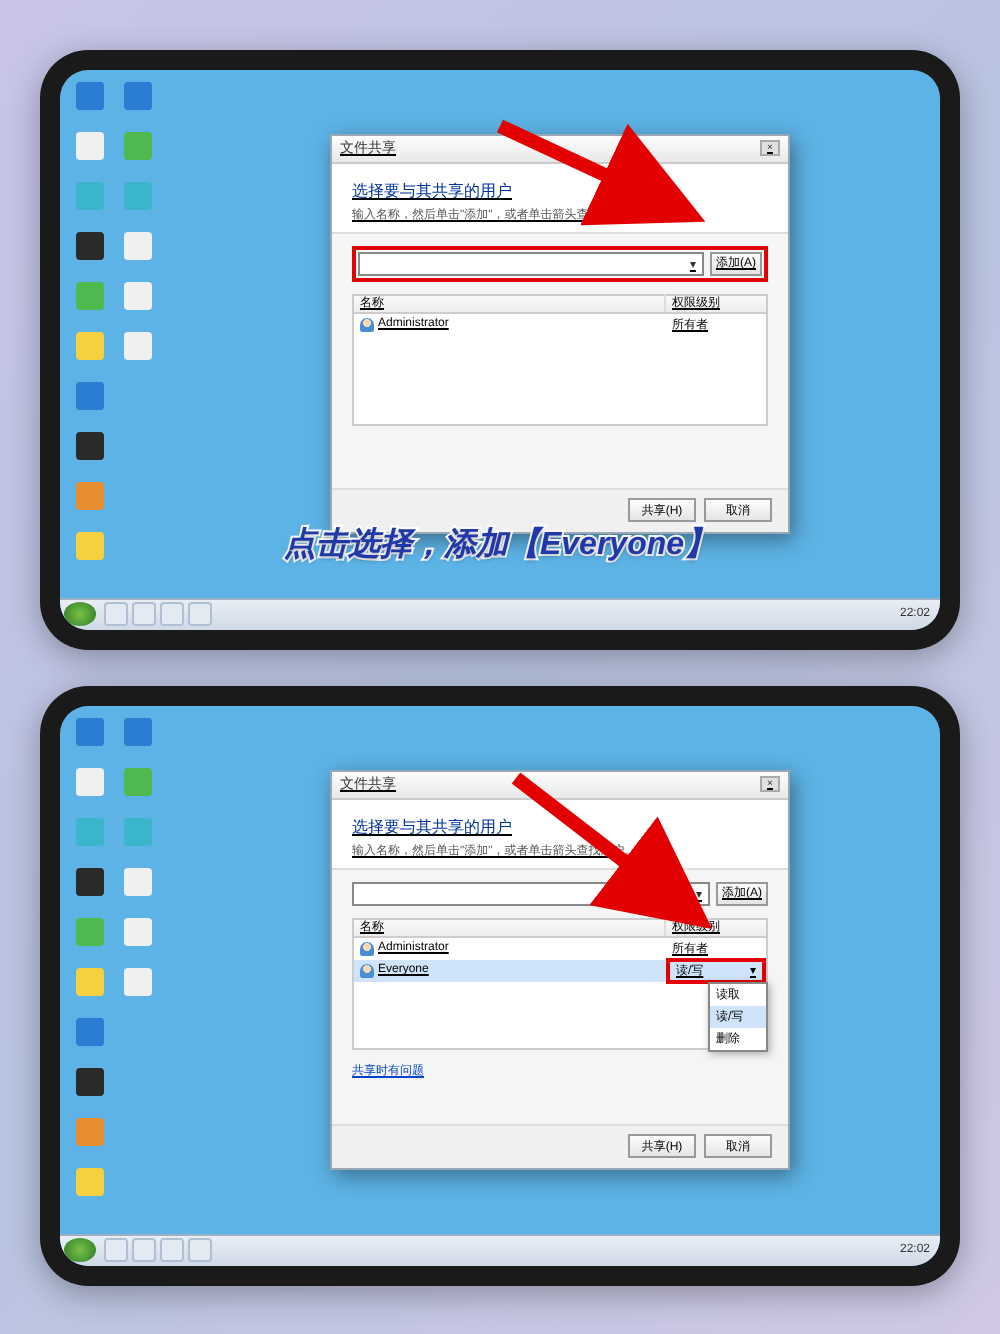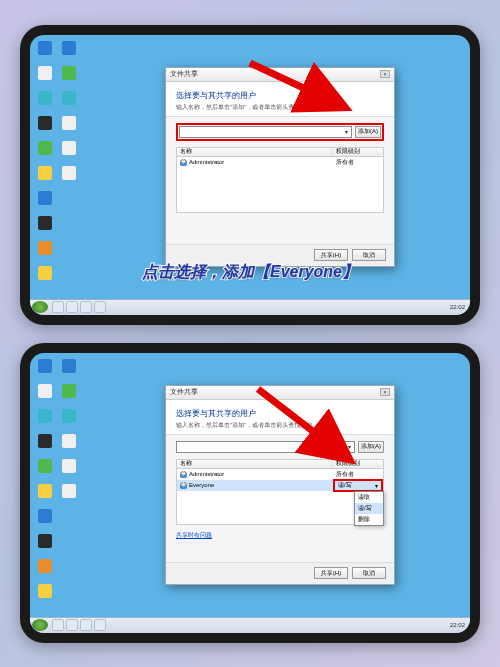--- a/index.html
+++ b/index.html
@@ -49,20 +49,21 @@
   .c-yellow{background:#f5d040;} .c-black{background:#2a2a2a;} .c-cyan{background:#3ab5c9;} .c-orange{background:#e88c30;}
 
   .dialog {
     position: absolute;
     left: 135px; top: 32px;
     width: 230px; height: 200px;
     background: #f5f5f5;
     border: 1px solid #9aa7b5;
     box-shadow: 2px 3px 10px rgba(0,0,0,0.4);
     font-size: 7px;
+    text-decoration: underline;
   }
   .dlg-title {
     height: 14px;
     background: linear-gradient(#fdfdfd,#e8e8e8);
     border-bottom: 1px solid #ccc;
     display: flex; align-items: center;
     padding: 0 4px; font-size: 7px; color: #333;
     justify-content: space-between;
   }
   .dlg-title .wbtns { display:flex; gap:1px;}

